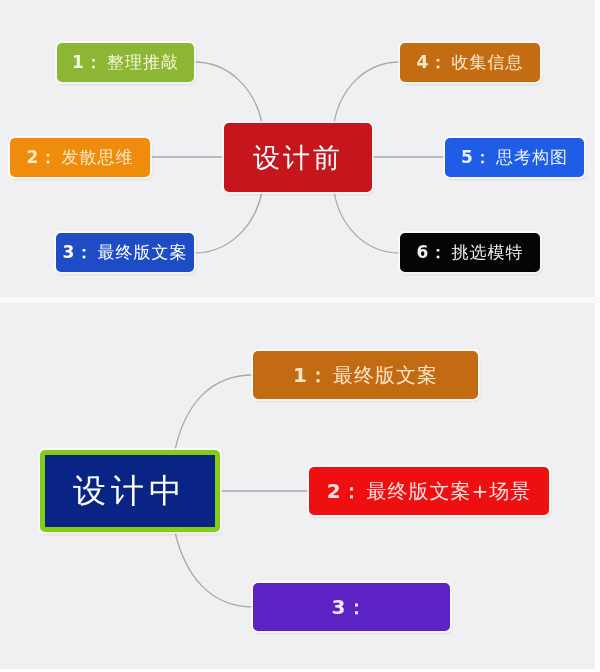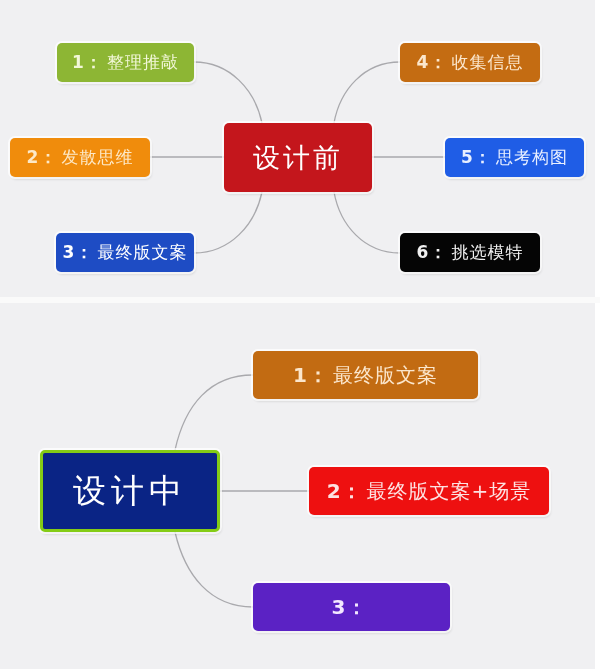--- a/index.html
+++ b/index.html
@@ -75,21 +75,21 @@
 <div class="node sub" style="left:445px; top:138px; width:139px; background:#1f5de6; color:#e8efff;">
   <span class="num">5：</span>
   <span>思考构图</span>
 </div>
 
 <div class="node sub" style="left:400px; top:233px; width:140px; background:#050505; color:#f0f0f0;">
   <span class="num">6：</span>
   <span>挑选模特</span>
 </div>
 
-<div class="node center-bot" style="left:40px; top:450px; width:180px; height:82px; background:#0a2485; border:3px solid #84cc16;">
+<div class="node center-bot" style="left:40px; top:450px; width:180px; height:82px; background:#0a2485; border:5px solid #84cc16;">
   <span>设计中</span>
 </div>
 
 <div class="node sub2" style="left:253px; top:351px; width:225px; background:#c26b12; color:#fbe6cc;">
   <span class="num">1：</span>
   <span>最终版文案</span>
 </div>
 
 <div class="node sub2" style="left:309px; top:467px; width:240px; background:#ee1010; color:#fde2e2;">
   <span class="num">2：</span>

